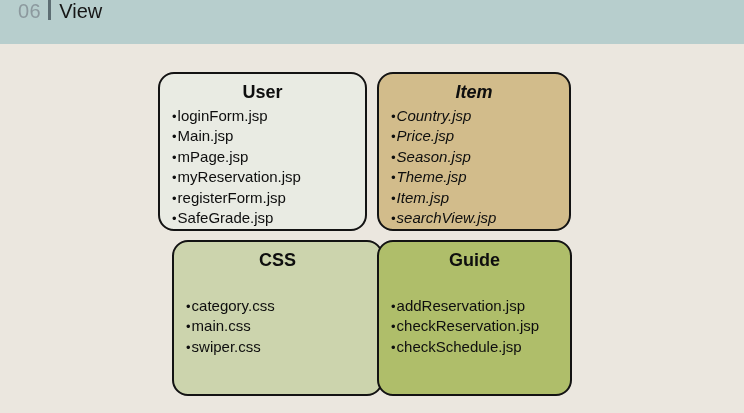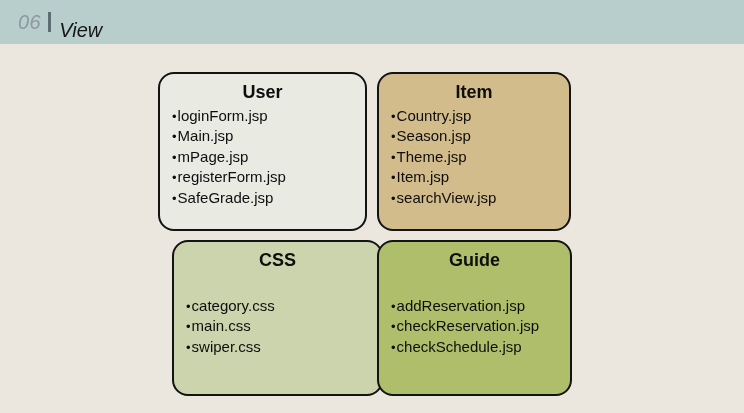--- a/index.html
+++ b/index.html
@@ -13,38 +13,35 @@
     height: 413px;
     overflow: hidden;
     font-family: "Liberation Sans", sans-serif;
   }
   .header {
     position: absolute;
     left: 0; top: 0;
     width: 744px;
     height: 44px;
     display: flex;
-    align-items: center;
     padding-left: 18px;
     box-sizing: border-box;
-    font-style: italic;
   }
   .header-number {
     font-size: 20px;
     letter-spacing: 0.5px;
   }
   .header-sep {
     display: inline-block;
     width: 3px;
     height: 20px;
     margin: 0 8px 0 7px;
   }
   .header-title {
     font-size: 20px;
-    margin-top: 16px;
   }
   .box {
     position: absolute;
     box-sizing: border-box;
     border: 2px solid #131313;
     border-radius: 16px;
     padding-top: 6px;
     color: #0e0e0e;
   }
   .box-title {
@@ -87,30 +84,32 @@
     <span class="header-title" style="color: rgb(22, 22, 22);">View</span>
   </div>
 
   <div class="box box-user" style="background-color: rgb(233, 235, 227);">
     <div class="box-title">User</div>
     <ul class="file-list">
 
     <li>loginForm.jsp</li>
         <li>Main.jsp</li>
         <li>mPage.jsp</li>
+        <li>myReservation.jsp</li>
         <li>registerForm.jsp</li>
         <li>SafeGrade.jsp</li>
       </ul>
   </div>
 
-  <div class="box box-item" style="background-color: rgb(210, 188, 139);">
+  <div class="box box-item" style="background-color: rgb(210, 188, 139); font-style: italic;">
     <div class="box-title">Item</div>
     <ul class="file-list">
 
     <li>Country.jsp</li>
+        <li>Price.jsp</li>
         <li>Season.jsp</li>
         <li>Theme.jsp</li>
         <li>Item.jsp</li>
         <li>searchView.jsp</li>
       </ul>
   </div>
 
   <div class="box box-css" style="background-color: rgb(204, 212, 173);">
     <div class="box-title">CSS</div>
     <ul class="file-list gap">

